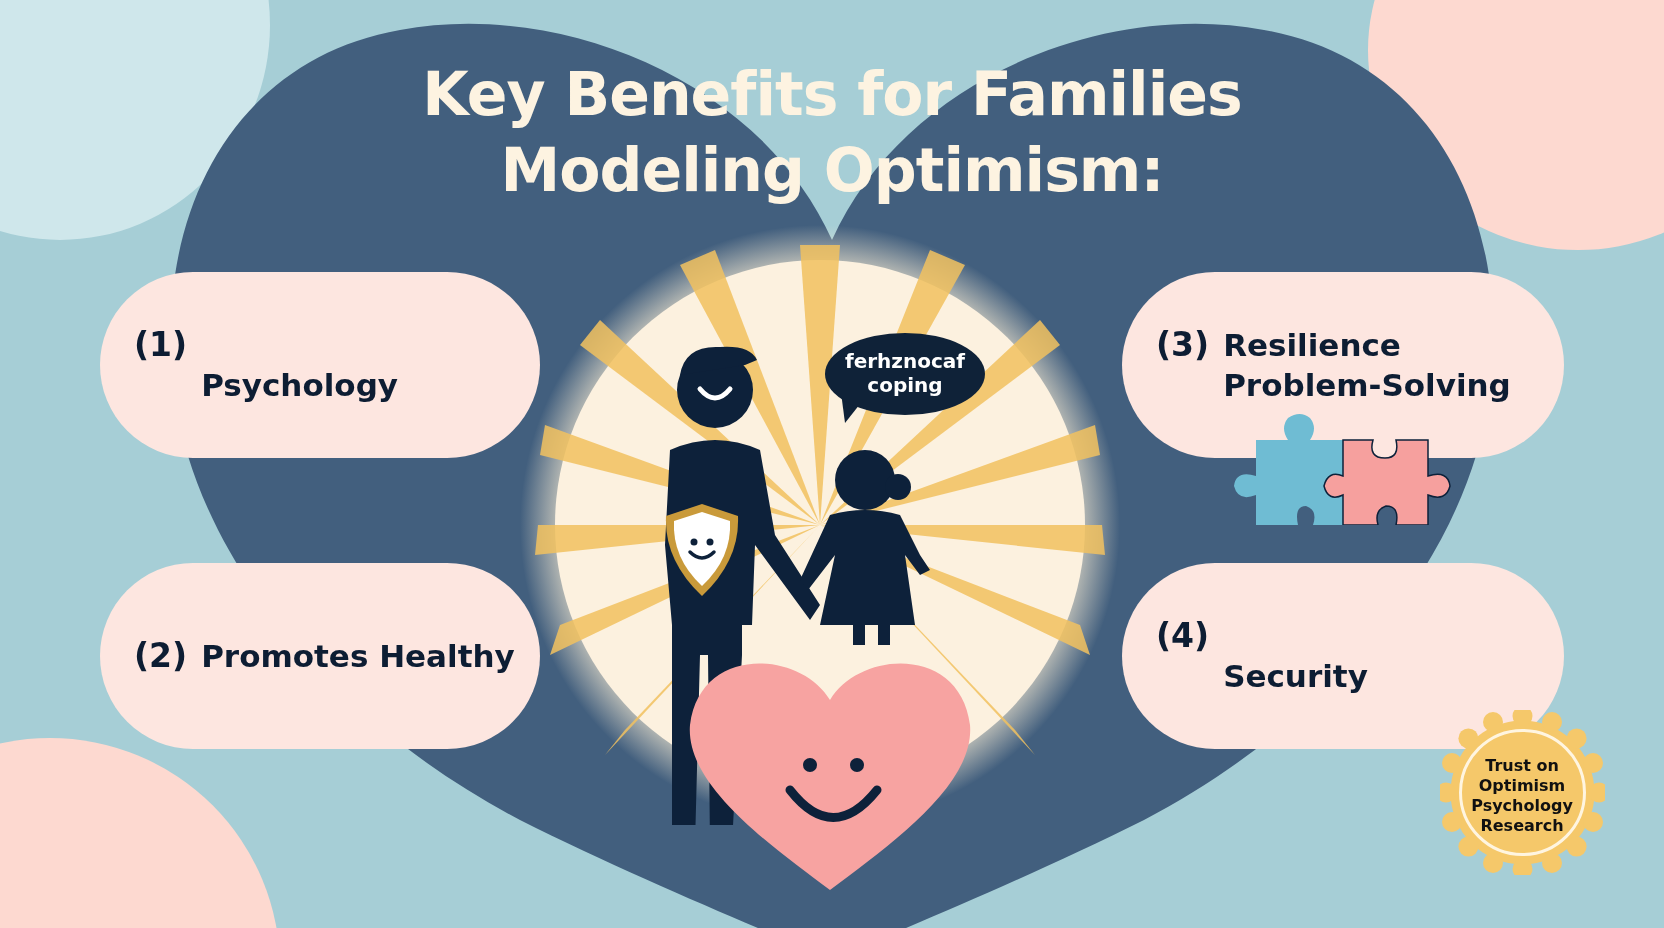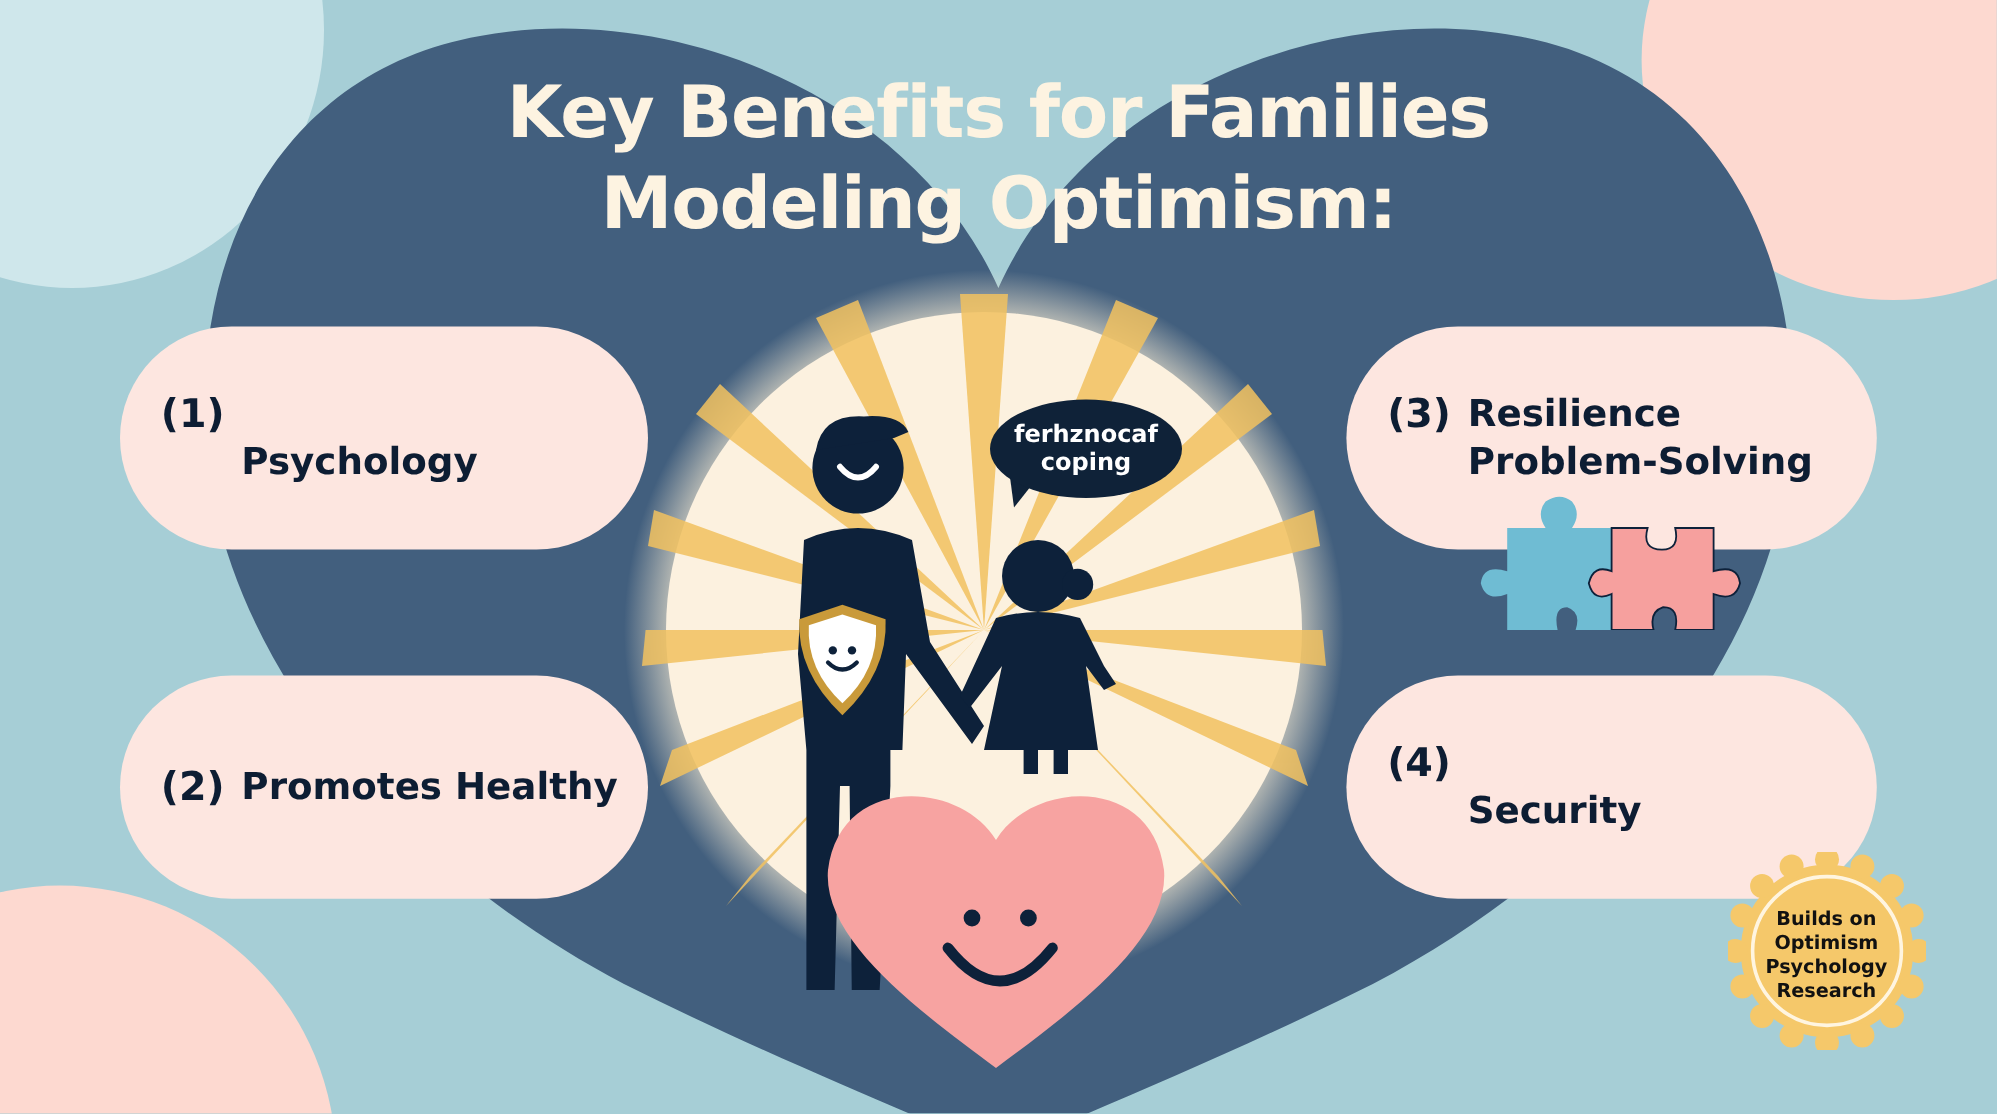--- a/index.html
+++ b/index.html
@@ -157,17 +157,17 @@
         <circle cx="112" cy="153" r="10"></circle>
       <circle cx="12" cy="53" r="10"></circle>
         <circle cx="12" cy="112" r="10"></circle>
       <circle cx="153" cy="53" r="10"></circle>
         <circle cx="153" cy="112" r="10"></circle>
     </g>
   </g>
   <circle cx="82.5" cy="82.5" r="62" fill="none" stroke="#fff5e0" stroke-width="3"></circle>
 </svg>
 <div class="abs badge-text" style="left:1452px;top:756px;">
-  <div>Builds on</div>
+  <div>Trust on</div>
   <div>Optimism</div>
   <div>Psychology</div>
   <div>Research</div>
 </div>
 
 </body></html>

